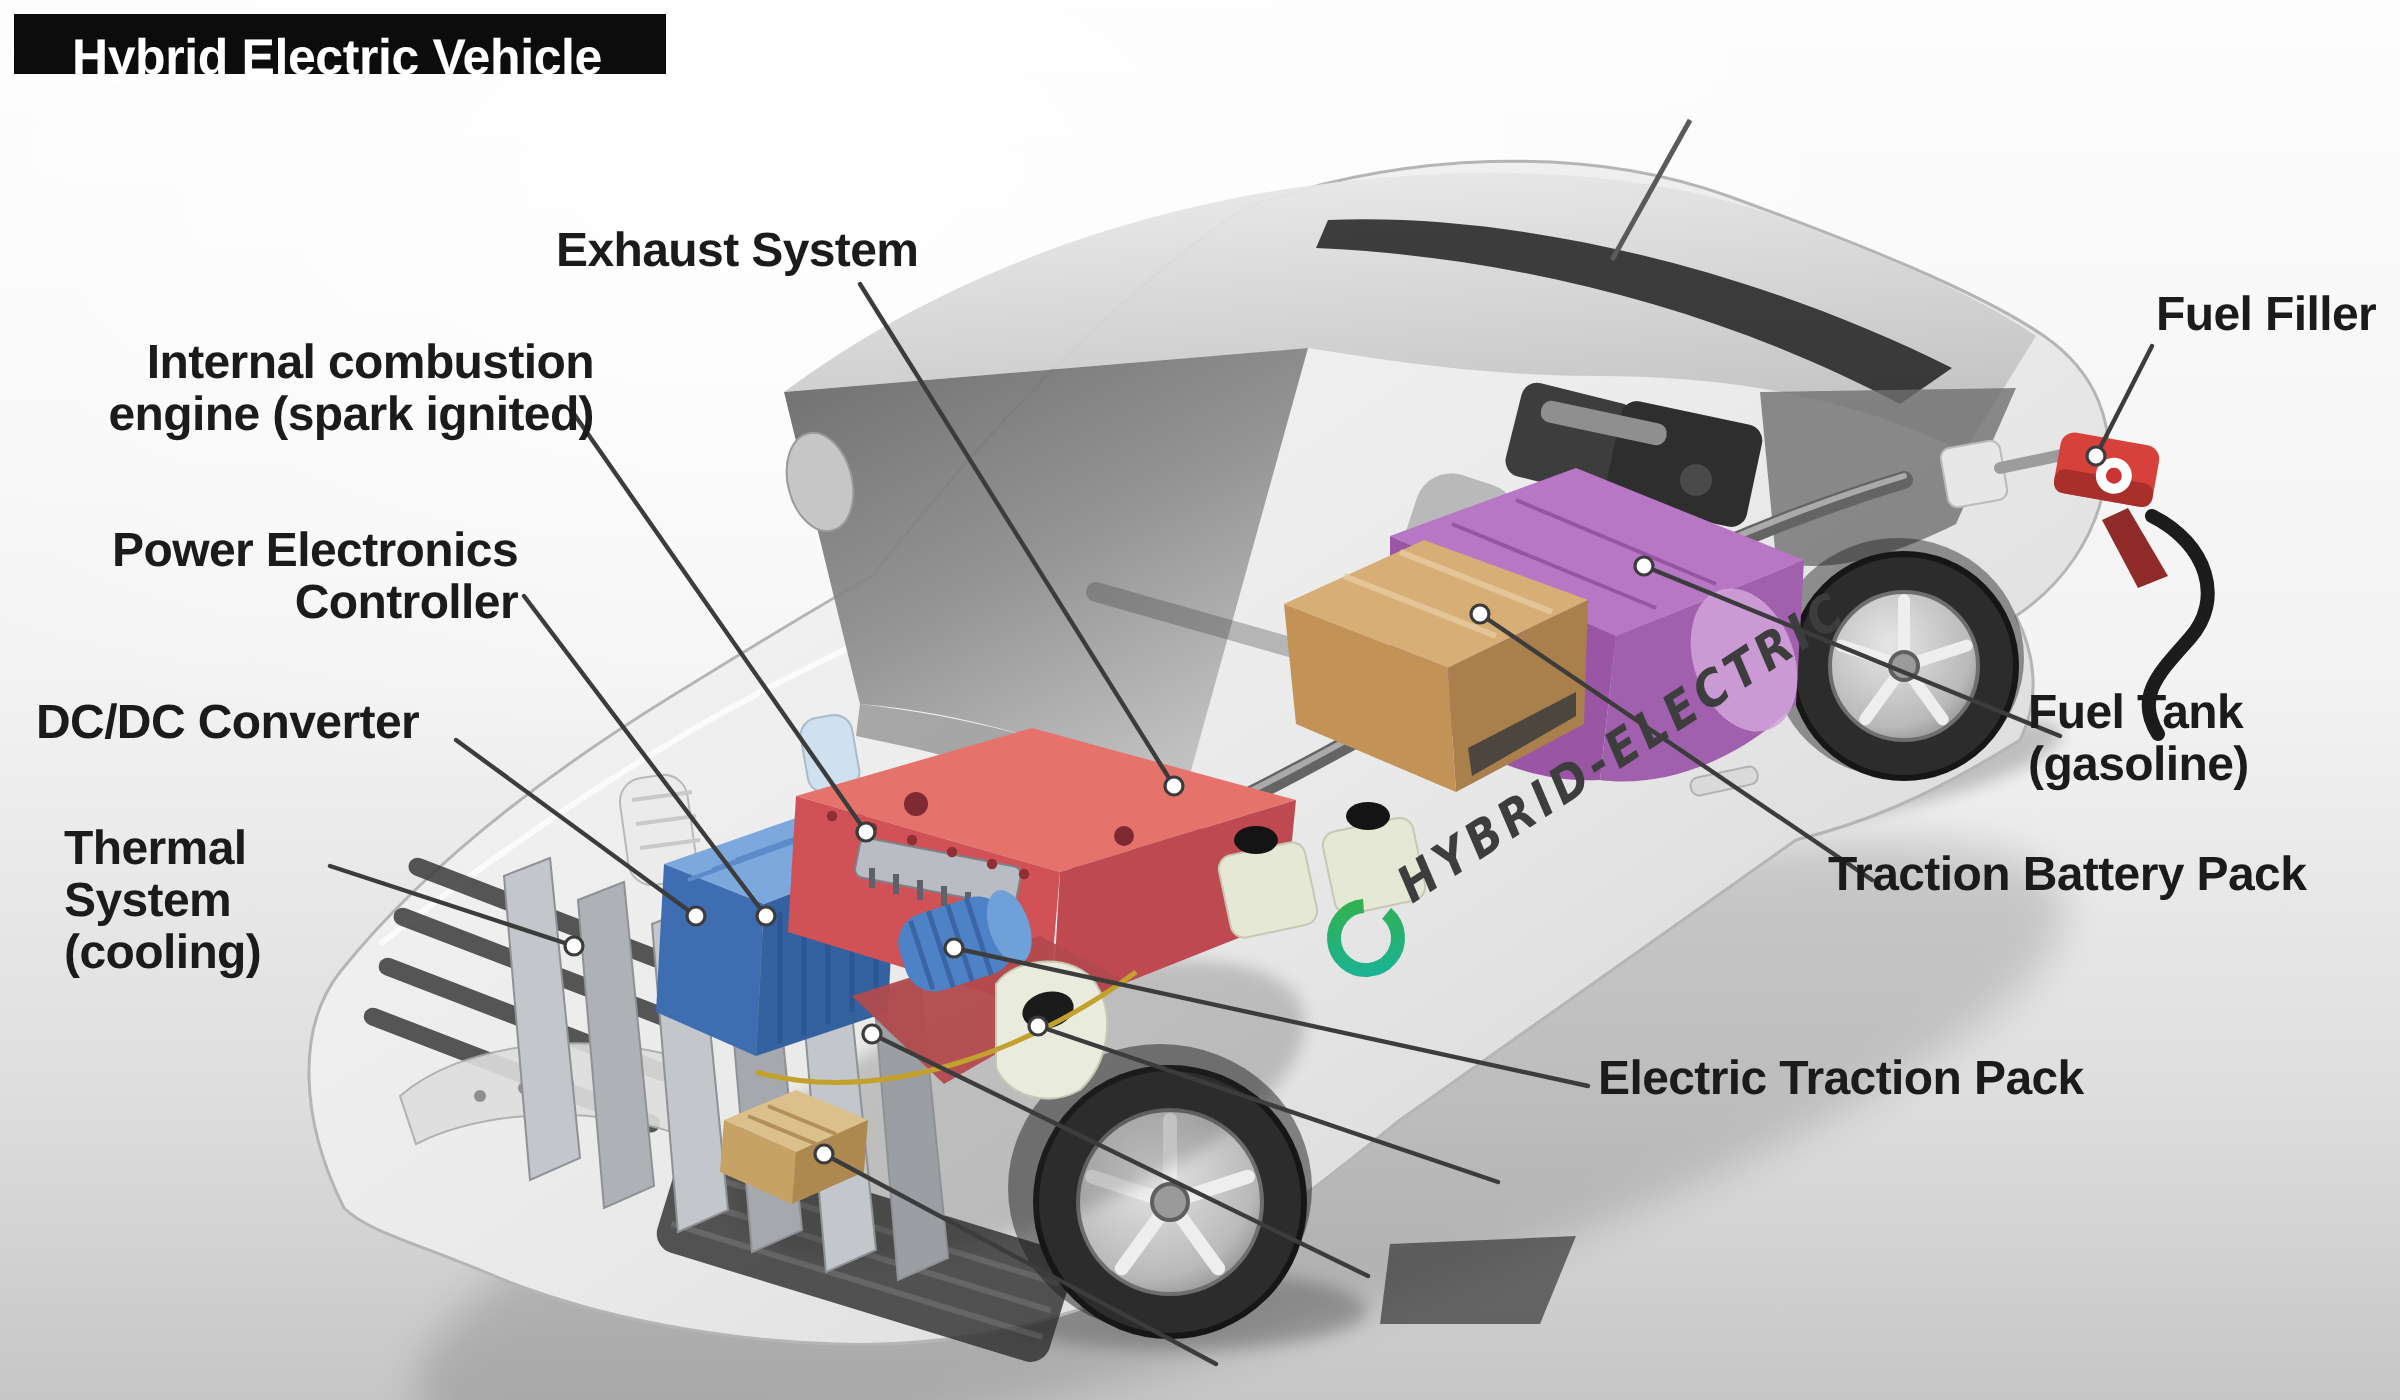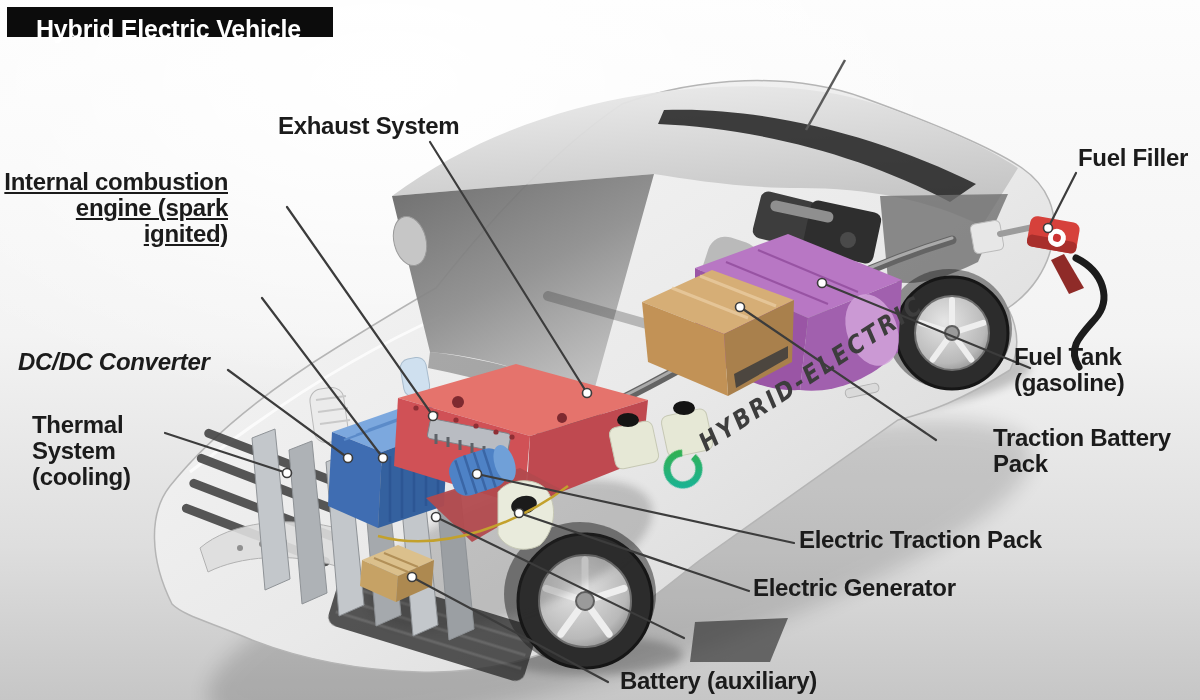--- a/index.html
+++ b/index.html
@@ -320,29 +320,29 @@
     <circle cx="822" cy="283" r="4.5"></circle>
         <circle cx="740" cy="307" r="4.5"></circle>
     <circle cx="477" cy="474" r="4.5"></circle>
         <circle cx="519" cy="513" r="4.5"></circle>
     <circle cx="436" cy="517" r="4.5"></circle>
         <circle cx="412" cy="577" r="4.5"></circle>
   </g>
 </svg>
 
 <div class="callout" style="left:238px;top:113px;margin-left:40px;">Exhaust System</div>
-<div class="callout align-r" style="right:972px;top:169px;text-decoration:underline;">Internal combustion
+<div class="callout align-r" style="right:903px;top:169px;">Internal combustion
 engine (spark ignited)</div>
-<div class="callout" style="left:18px;top:349px;font-style:italic;">DC/DC Converter</div>
+<div class="callout align-r" style="right:941px;top:263px;">Power Electronics
+Controller</div>
+<div class="callout" style="left:18px;top:349px;">DC/DC Converter</div>
 <div class="callout align-c" style="left:32px;top:412px;width:142px;">Thermal
 System
 (cooling)</div>
 <div class="callout" style="left:1078px;top:145px;text-align:center;">Fuel Filler</div>
 <div class="callout align-c" style="left:1014px;top:344px;width:158px;">Fuel Tank
 (gasoline)</div>
-<div class="callout" style="left:993px;top:425px;">Traction Battery Pack</div>
+<div class="callout" style="left:914px;top:425px;">Traction Battery Pack</div>
 <div class="callout" style="left:799px;top:527px;">Electric Traction Pack</div>
-<div class="callout" style="left:753px;top:575px;">Electric Generator</div>
-<div class="callout" style="left:620px;top:668px;">Battery (auxiliary)</div>
 
 <div id="title-box">Hybrid Electric Vehicle</div>
 
 </div>
 
 </body></html>

